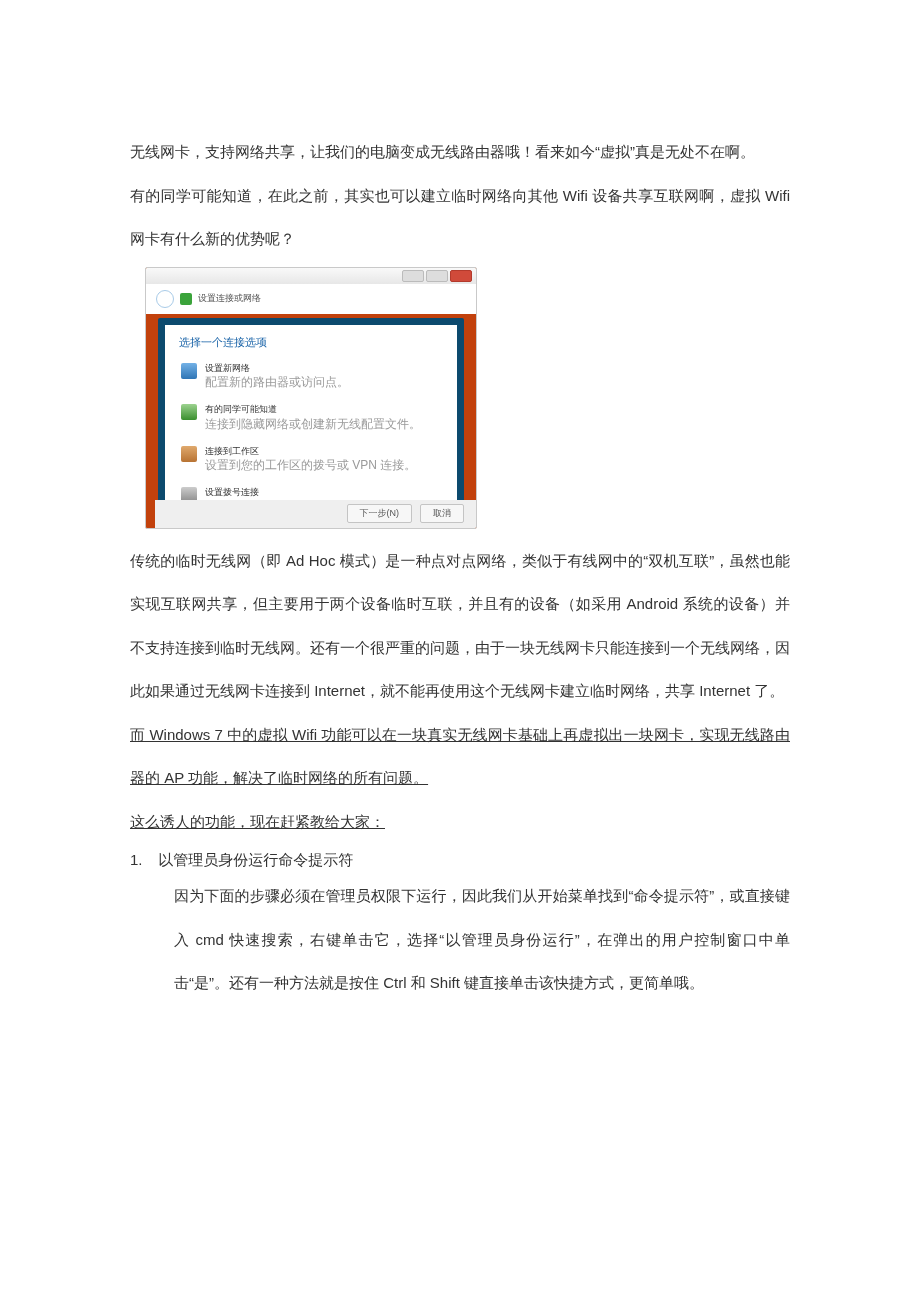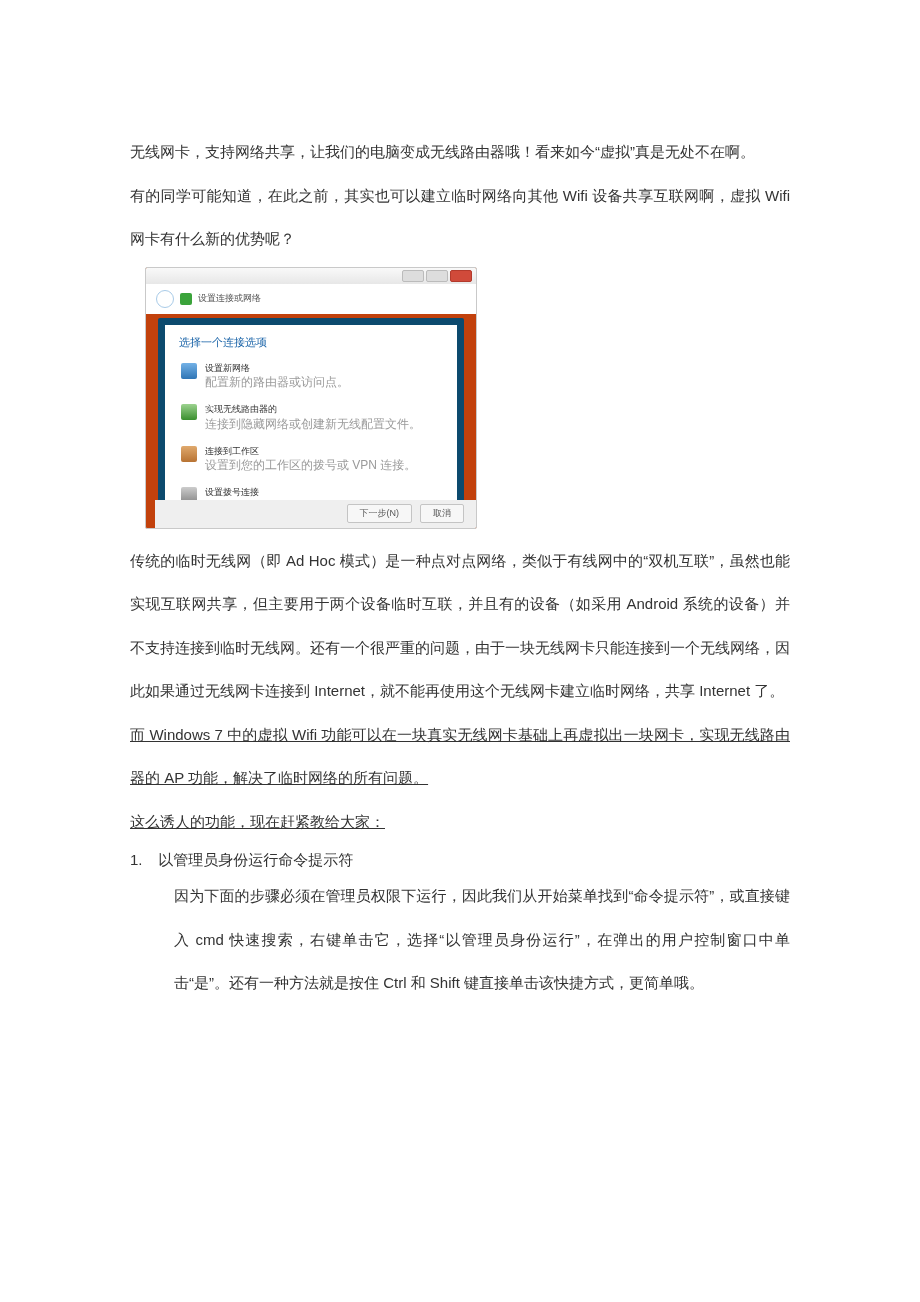--- a/index.html
+++ b/index.html
@@ -187,21 +187,21 @@
         <span class="ic ic-net"></span>
         <div>
           <div class="txt">设置新网络</div>
           <div class="cap">配置新的路由器或访问点。</div>
         </div>
       </div>
 
       <div class="opt">
         <span class="ic ic-wifi"></span>
         <div>
-          <div class="txt">实现无线路由器的</div>
+          <div class="txt">有的同学可能知道</div>
           <div class="cap">连接到隐藏网络或创建新无线配置文件。</div>
         </div>
       </div>
 
       <div class="opt">
         <span class="ic ic-work"></span>
         <div>
           <div class="txt">连接到工作区</div>
           <div class="cap">设置到您的工作区的拨号或 VPN 连接。</div>
         </div>

